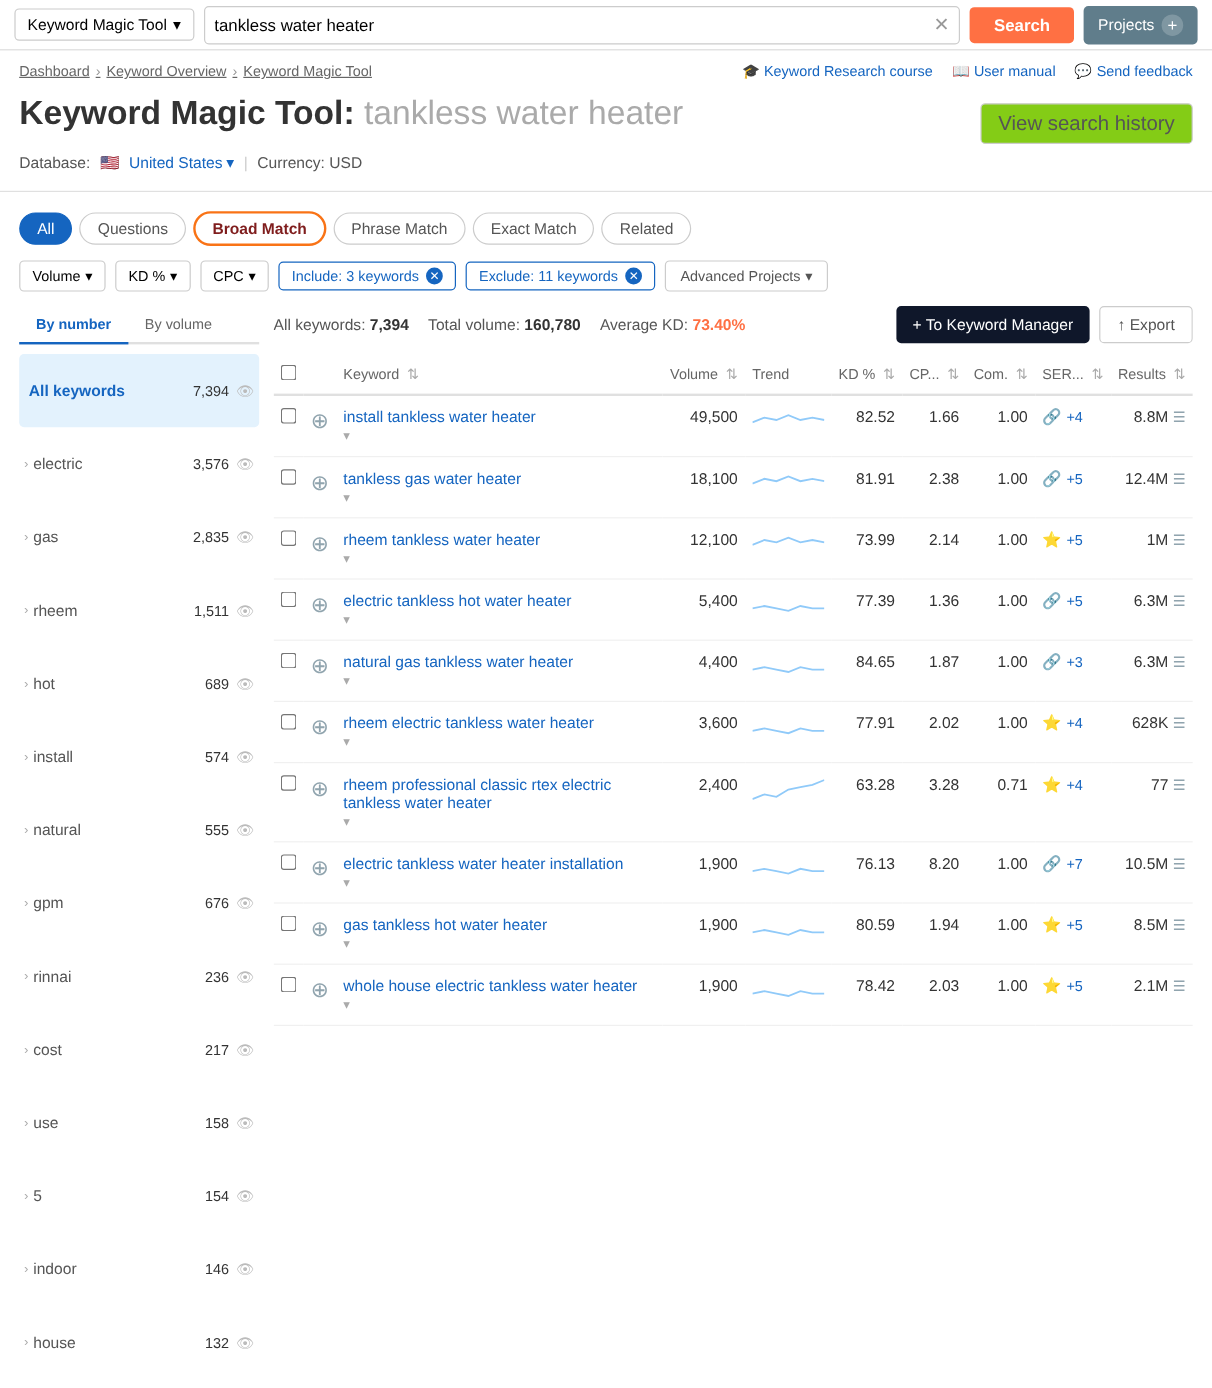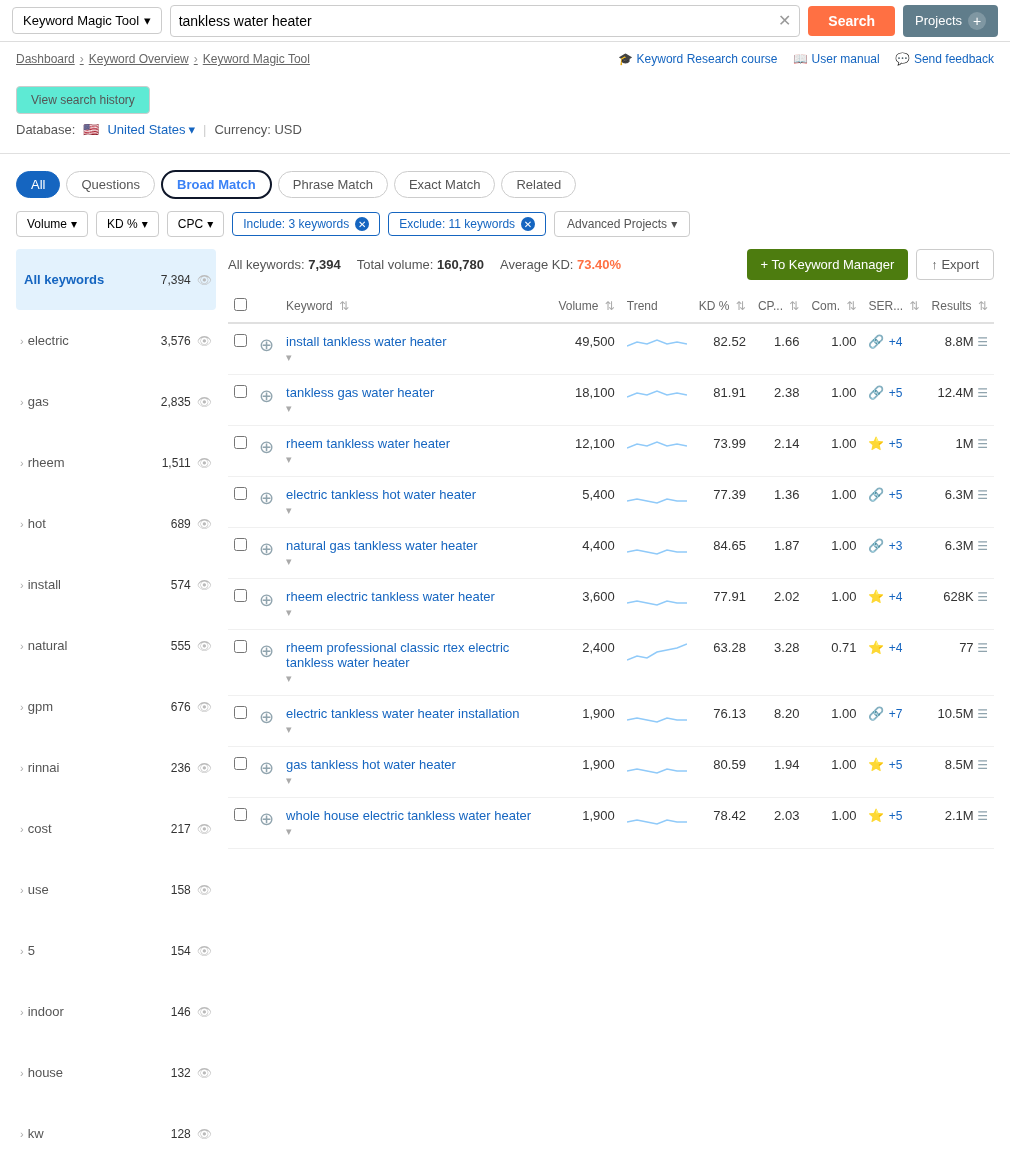--- a/index.html
+++ b/index.html
@@ -126,22 +126,22 @@
     }
     .page-title .keyword-term {
       color: #aaa;
       font-weight: normal;
     }
     .view-history-btn {
       border: 1px solid #ccc;
       border-radius: 4px;
       padding: 6px 14px;
       cursor: pointer;
-      background: #5eead4;
-      font-size: 12px;
+      background: #84cc16;
+      font-size: 17px;
       color: #555;
       white-space: nowrap;
       margin-top: 8px;
     }
 
     
     .db-row {
       padding: 4px 16px 12px;
       display: flex;
       align-items: center;
@@ -177,22 +177,22 @@
       font-size: 13px;
       color: #555;
     }
     .tab-btn.active {
       background: #1565c0;
       color: #fff;
       border-color: #1565c0;
     }
     .tab-btn.selected-outline {
       background: #fff;
-      color: #3b82f6;
-      border: 2px solid #0f172a;
+      color: #7f1d1d;
+      border: 2px solid #f97316;
       font-weight: bold;
     }
 
     
     .filter-row {
       padding: 4px 16px 12px;
       display: flex;
       align-items: center;
       gap: 8px;
       flex-wrap: wrap;
@@ -265,21 +265,21 @@
       font-size: 13px;
       color: #555;
     }
     .stats-row strong { color: #333; }
     .stats-row .kd-highlight { color: #ff7043; font-weight: bold; }
     .action-btns {
       display: flex;
       gap: 8px;
     }
     .to-km-btn {
-      background: #4d7c0f;
+      background: #0f172a;
       color: #fff;
       border: none;
       border-radius: 4px;
       padding: 7px 14px;
       cursor: pointer;
       font-size: 13px;
       display: flex;
       align-items: center;
       gap: 5px;
     }
@@ -413,20 +413,24 @@
     <span>Keyword Magic Tool</span>
   </div>
   <div class="top-links">
     <a href="#">🎓 Keyword Research course</a>
     <a href="#">📖 User manual</a>
     <a href="#">💬 Send feedback</a>
   </div>
 </div>
 
 <div class="page-header">
+  <h1 class="page-title">
+    <span>Keyword Magic Tool:</span>
+    <span class="keyword-term">tankless water heater</span>
+  </h1>
   <button class="view-history-btn">View search history</button>
 </div>
 
 <div class="db-row">
   <span>Database:</span>
   <span>🇺🇸</span>
   <span class="db-link">
     <span>United States</span>
     <span>▾</span>
   </span>
@@ -468,20 +472,24 @@
   </div>
   <button class="advanced-filters-btn">
     <span>Advanced Projects</span>
       <span>▾</span>
   </button>
 </div>
 
 <div class="main-content">
 
   <div class="sidebar">
+    <div class="sidebar-tabs">
+      <div class="sidebar-tab active">By number</div>
+      <div class="sidebar-tab">By volume</div>
+    </div>
     <div id="sidebar-items">
 
     <div class="sidebar-item selected">
     <span class="chevron"></span>
     <span class="kw-label">All keywords</span>
     <span class="kw-count">7,394</span>
     <span class="eye-icon">👁</span>
   </div>
         <div class="sidebar-item">
     <span class="chevron">›</span>

